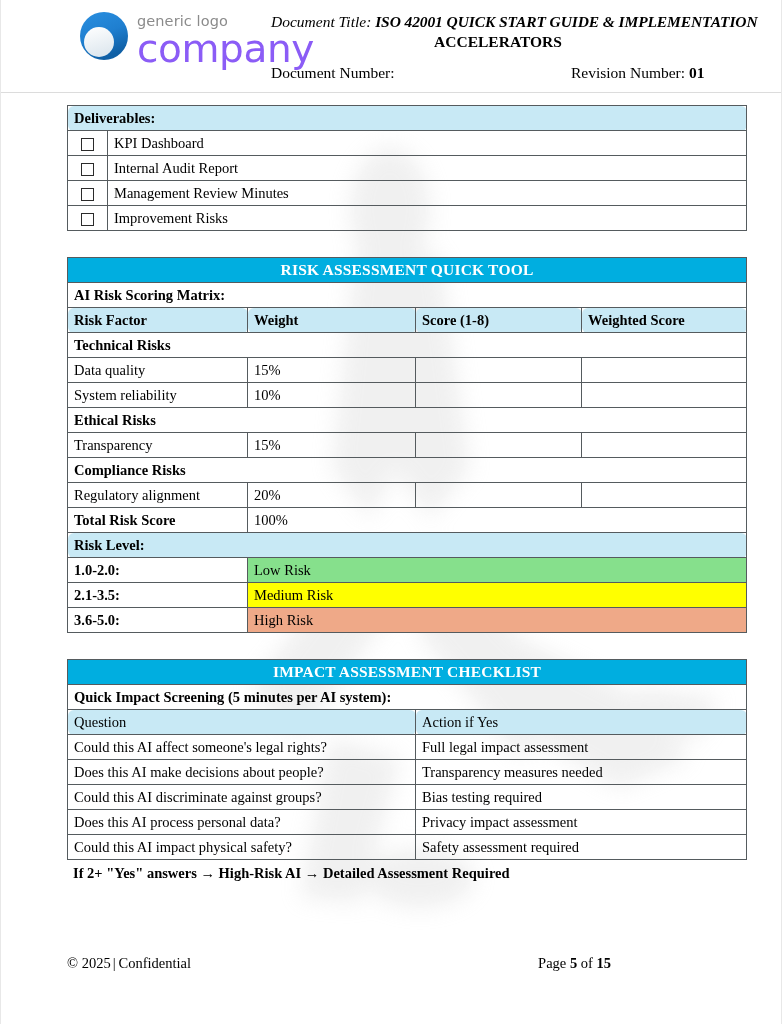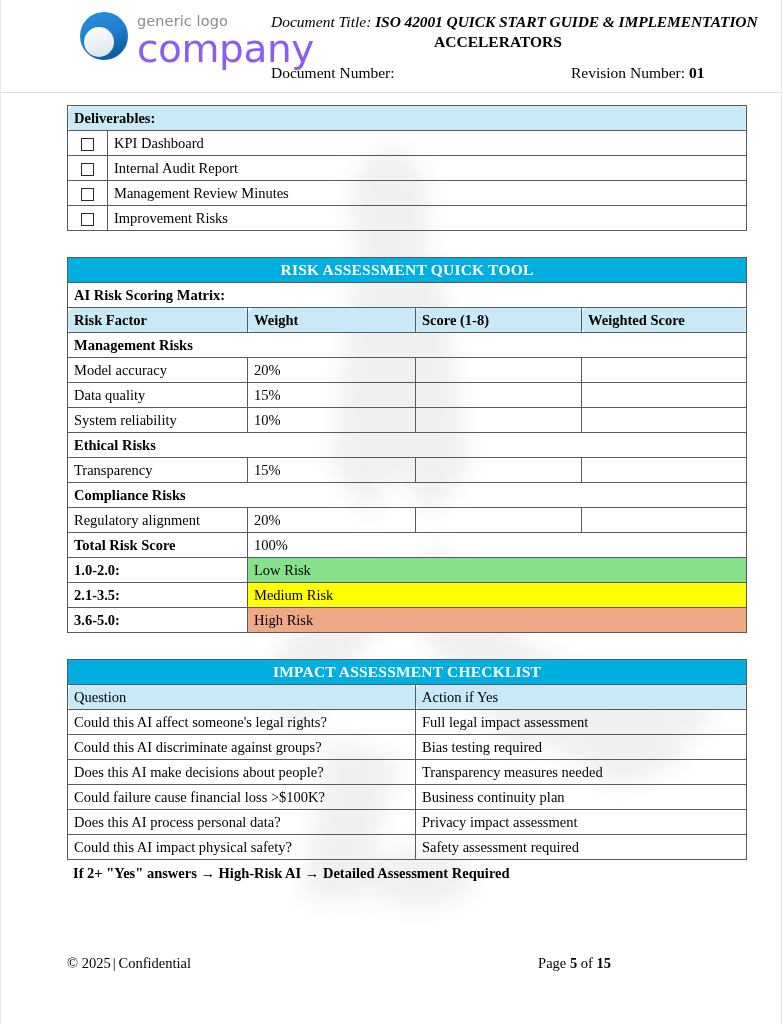--- a/index.html
+++ b/index.html
@@ -276,27 +276,21 @@
           <td class="bold" colspan="4">AI Risk Scoring Matrix:</td>
         </tr>
         <tr>
           <td class="band-blue-light bold">Risk Factor</td>
           <td class="band-blue-light bold">Weight</td>
           <td class="band-blue-light bold">Score (1-8)</td>
           <td class="band-blue-light bold">Weighted Score</td>
         </tr>
 
         <tr>
-          <td class="bold" colspan="4">Management Risks</td>
-        </tr>
-        <tr>
-          <td>Model accuracy</td>
-          <td>20%</td>
-          <td></td>
-          <td></td>
+          <td class="bold" colspan="4">Technical Risks</td>
         </tr>
         <tr>
           <td>Data quality</td>
           <td>15%</td>
           <td></td>
           <td></td>
         </tr>
         <tr>
           <td>System reliability</td>
           <td>10%</td>
@@ -322,20 +316,23 @@
           <td>20%</td>
           <td></td>
           <td></td>
         </tr>
 
         <tr>
           <td class="bold">Total Risk Score</td>
           <td colspan="3">100%</td>
         </tr>
 
+        <tr>
+          <td class="band-blue-light bold" colspan="4">Risk Level:</td>
+        </tr>
         <tr class="row-low">
           <td class="bold" style="width:75px">1.0-2.0:</td>
           <td class="level-val" colspan="3">Low Risk</td>
         </tr>
         <tr class="row-med">
           <td class="bold">2.1-3.5:</td>
           <td class="level-val" colspan="3">Medium Risk</td>
         </tr>
         <tr class="row-high">
           <td class="bold">3.6-5.0:</td>
@@ -349,38 +346,37 @@
     <table class="doc-table">
       <colgroup>
           <col style="width:348px">
           <col>
         </colgroup>
       <tbody>
         <tr class="banner">
           <td colspan="2">IMPACT ASSESSMENT CHECKLIST</td>
         </tr>
         <tr>
+          <td class="bold" colspan="2">Quick Impact Screening (5 minutes per AI system):</td>
+        </tr>
+        <tr>
           <td class="band-blue-light">Question</td>
           <td class="band-blue-light">Action if Yes</td>
         </tr>
         <tr>
           <td>Could this AI affect someone's legal rights?</td>
           <td>Full legal impact assessment</td>
         </tr>
         <tr>
+          <td>Does this AI make decisions about people?</td>
+          <td>Transparency measures needed</td>
+        </tr>
+        <tr>
           <td>Could this AI discriminate against groups?</td>
           <td>Bias testing required</td>
-        </tr>
-        <tr>
-          <td>Does this AI make decisions about people?</td>
-          <td>Transparency measures needed</td>
-        </tr>
-        <tr>
-          <td>Could failure cause financial loss &gt;$100K?</td>
-          <td>Business continuity plan</td>
         </tr>
         <tr>
           <td>Does this AI process personal data?</td>
           <td>Privacy impact assessment</td>
         </tr>
         <tr>
           <td>Could this AI impact physical safety?</td>
           <td>Safety assessment required</td>
         </tr>
       </tbody>

